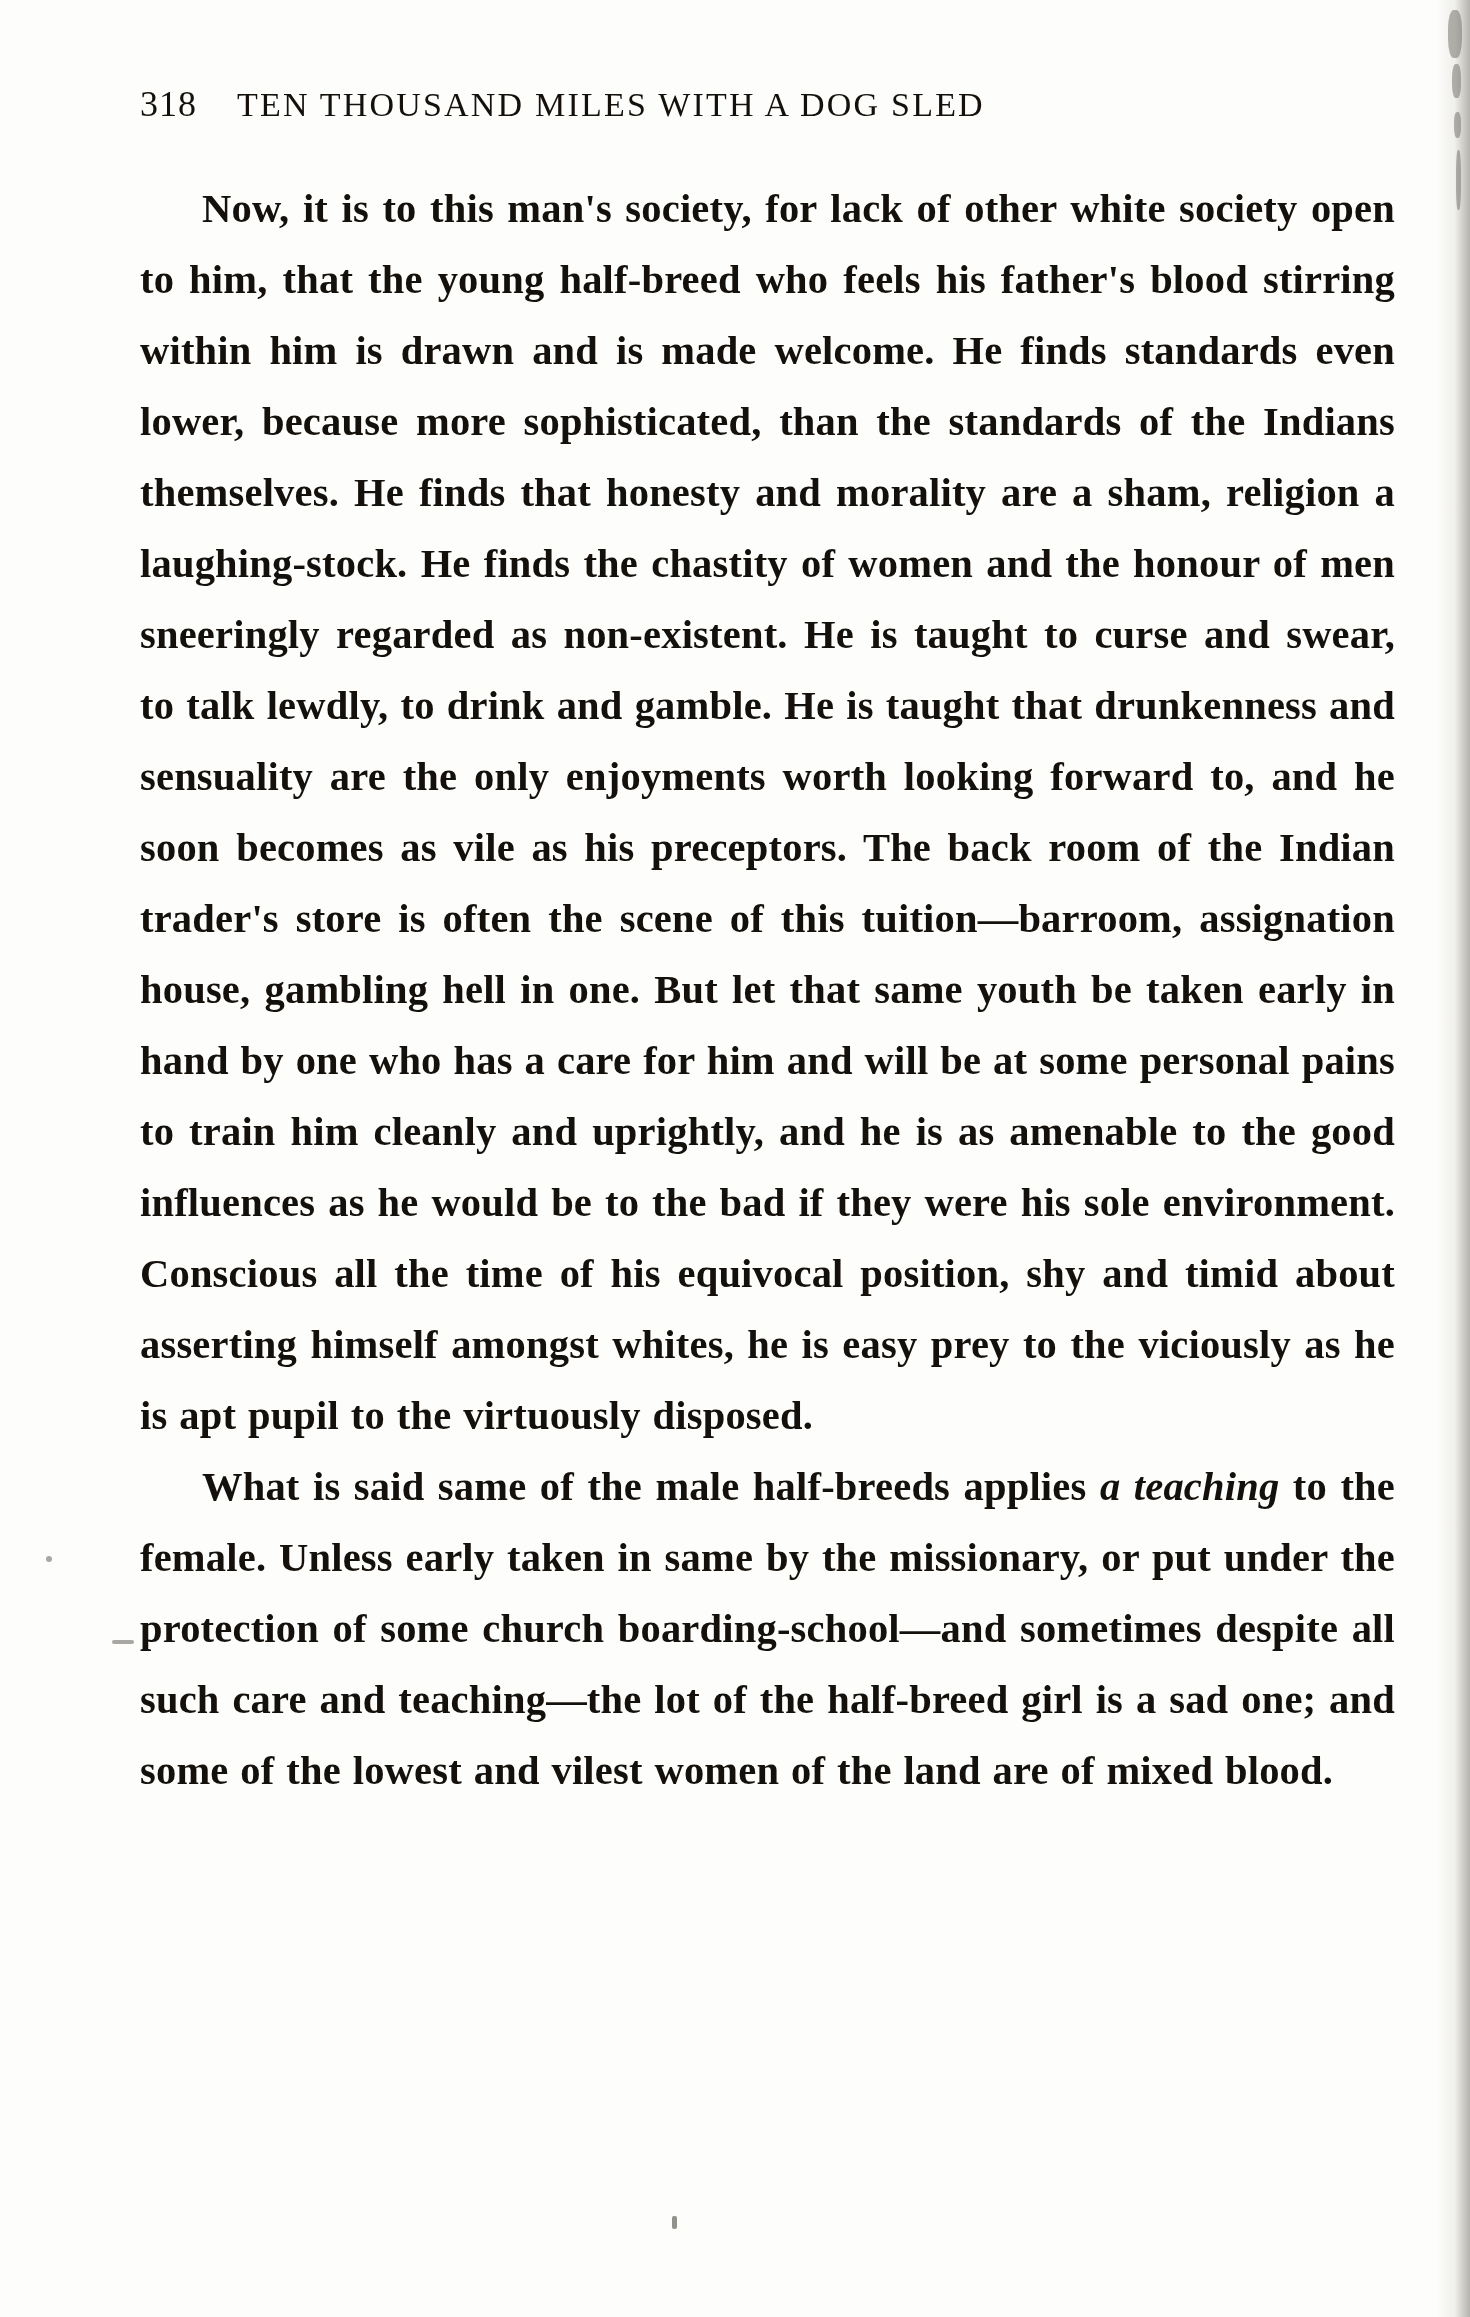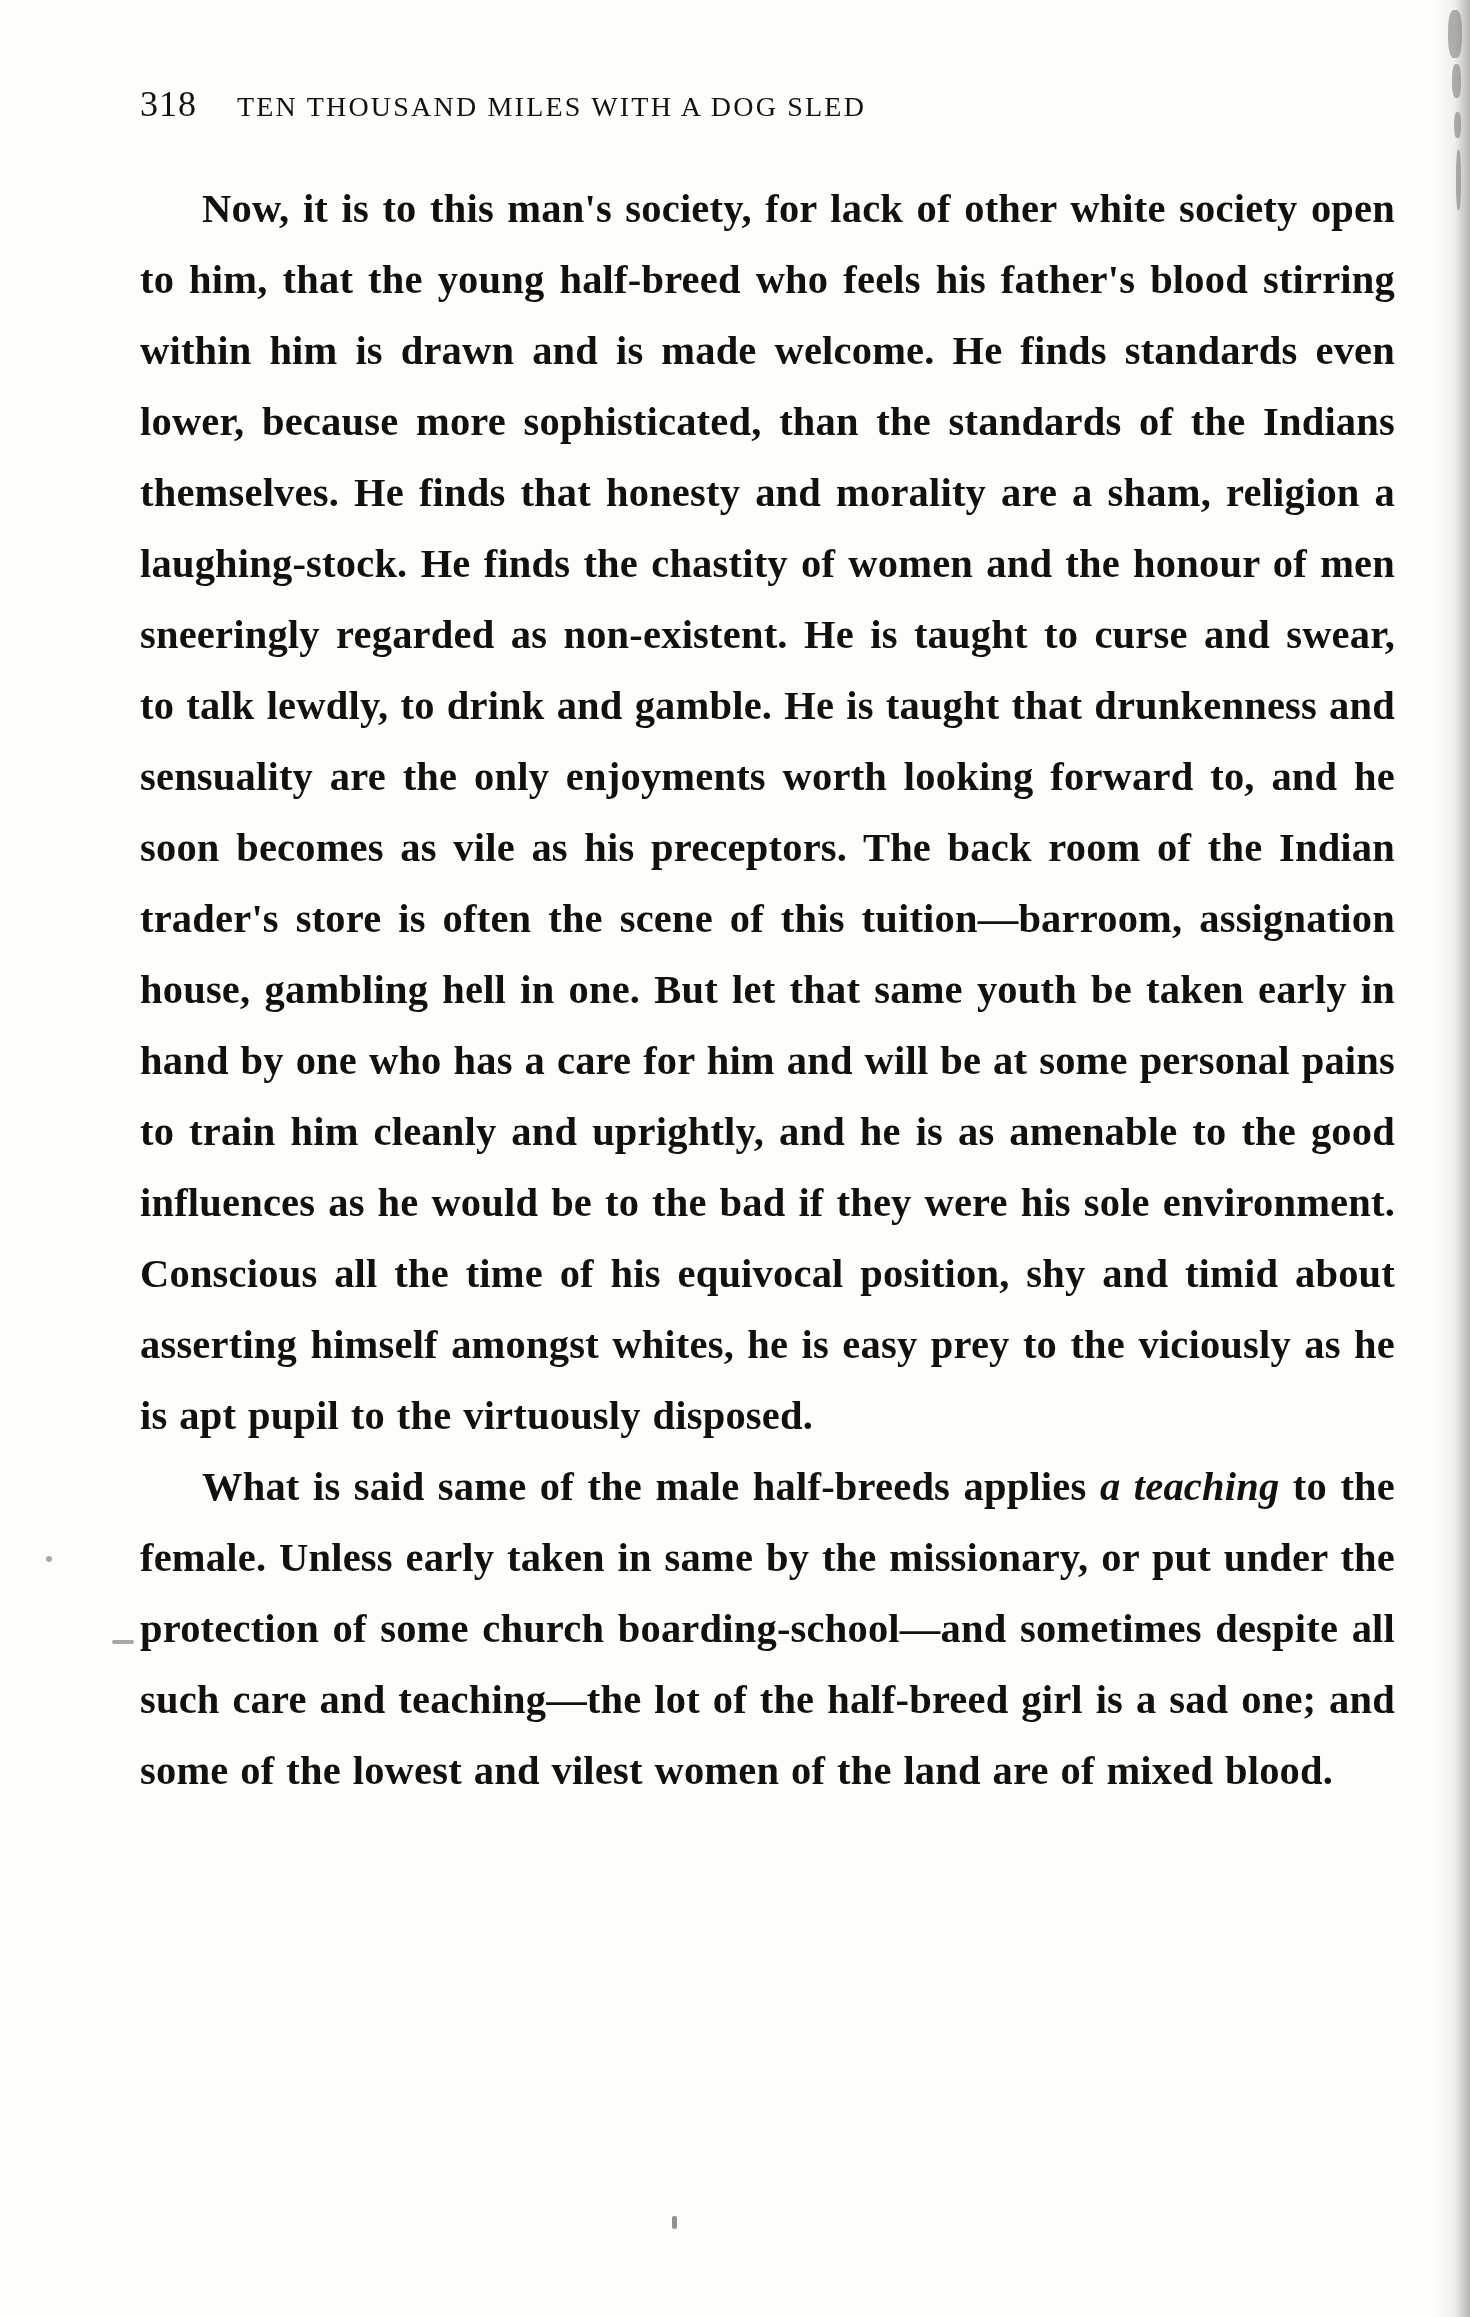--- a/index.html
+++ b/index.html
@@ -52,21 +52,21 @@
     font-size: 38px;
     letter-spacing: 1.6px;
     margin-bottom: 48px;
     white-space: nowrap;
   }
   .folio {
     font-size: 36px;
     letter-spacing: 1px;
   }
   .running-head {
-    font-size: 28px;
+    font-size: 34px;
     letter-spacing: 2.2px;
   }
   .body-text {
     width: 1255px;
     font-size: 40.5px;
     line-height: 71px;
     text-align: justify;
     text-justify: inter-word;
     letter-spacing: 0.2px;
     word-spacing: 1.5px;

